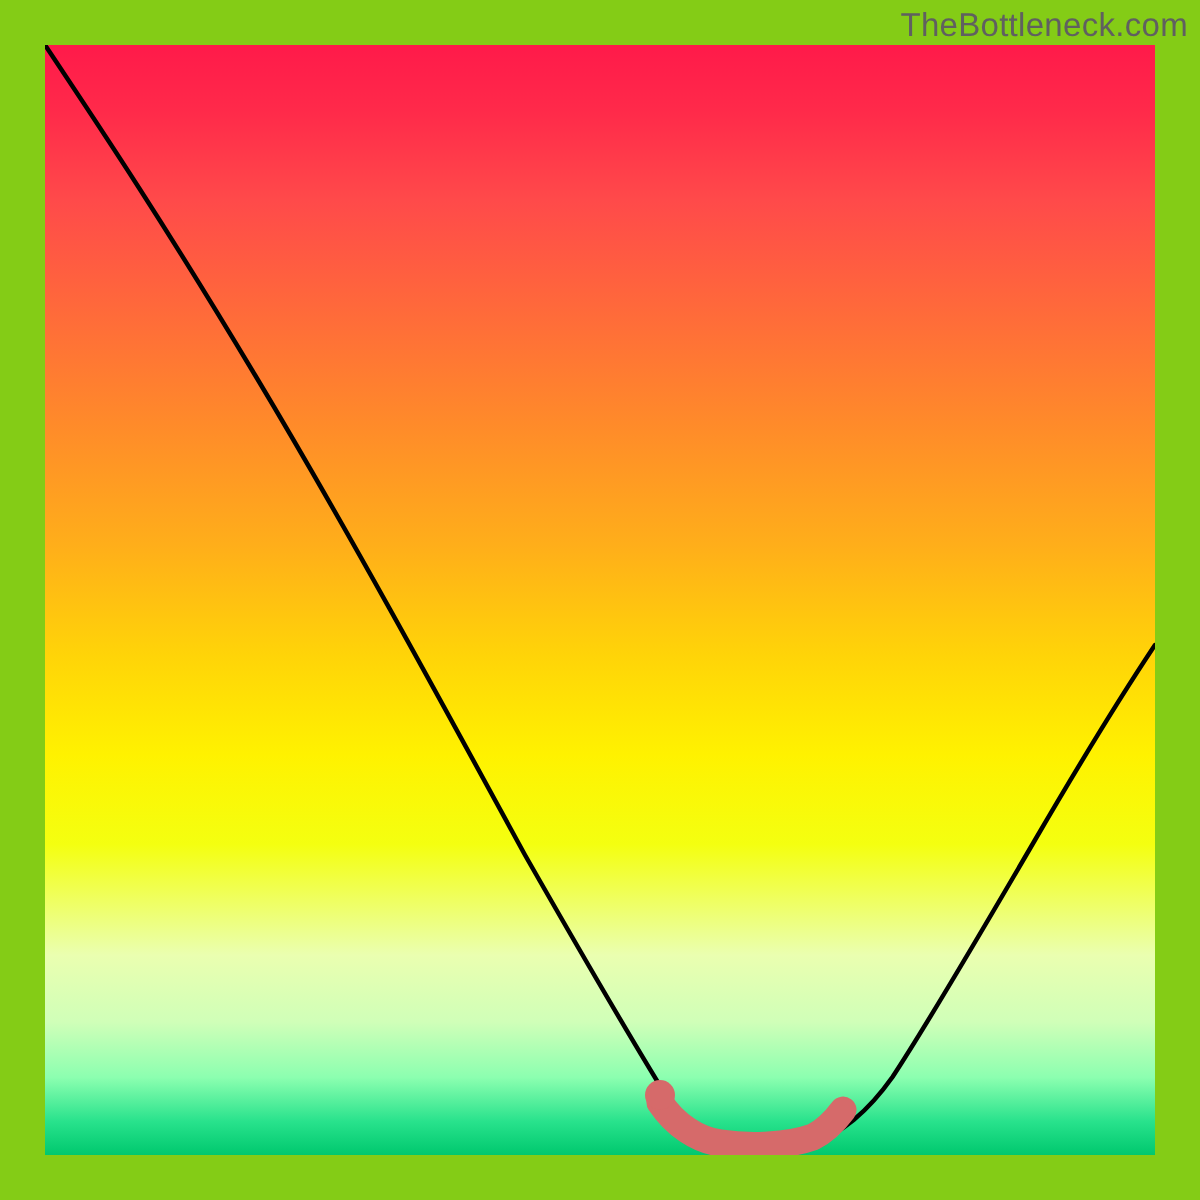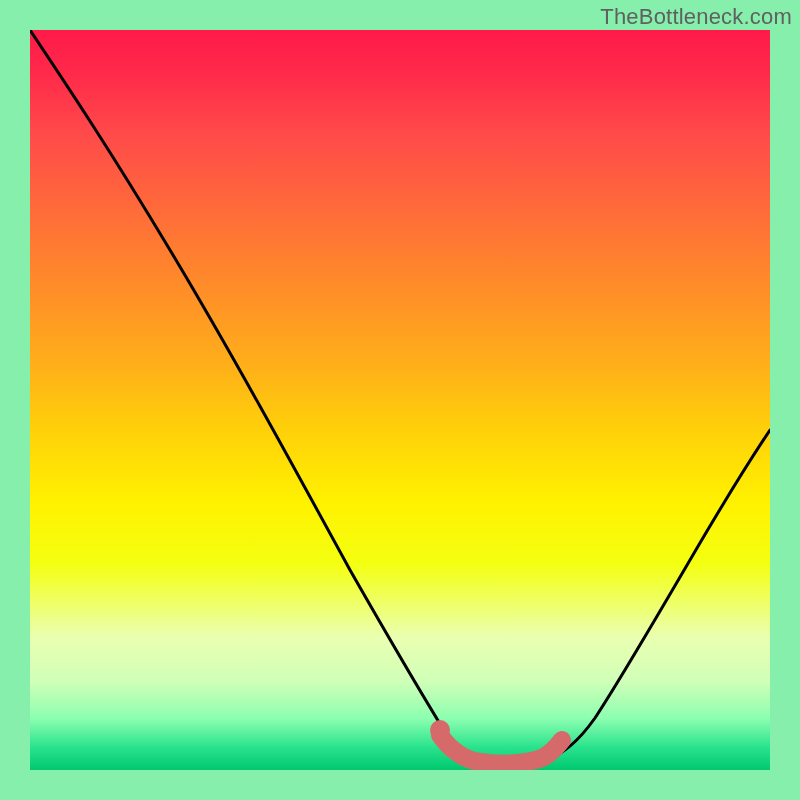--- a/index.html
+++ b/index.html
@@ -1,21 +1,21 @@
 <!DOCTYPE html>
 <html><head>
 <meta charset="utf-8">
 <style>
   * { margin: 0; padding: 0; box-sizing: border-box; }
   html, body { width: 800px; height: 800px; overflow: hidden; background: #000; }
   .frame {
     position: relative;
     width: 800px;
     height: 800px;
-    background: #86efac;
+    background: #84cc16;
   }
   .attribution {
     position: absolute;
     top: 4px;
     right: 8px;
     color: #606060;
     font-family: Arial, Helvetica, sans-serif;
     font-size: 22px;
     font-weight: 500;
     letter-spacing: 0.2px;

